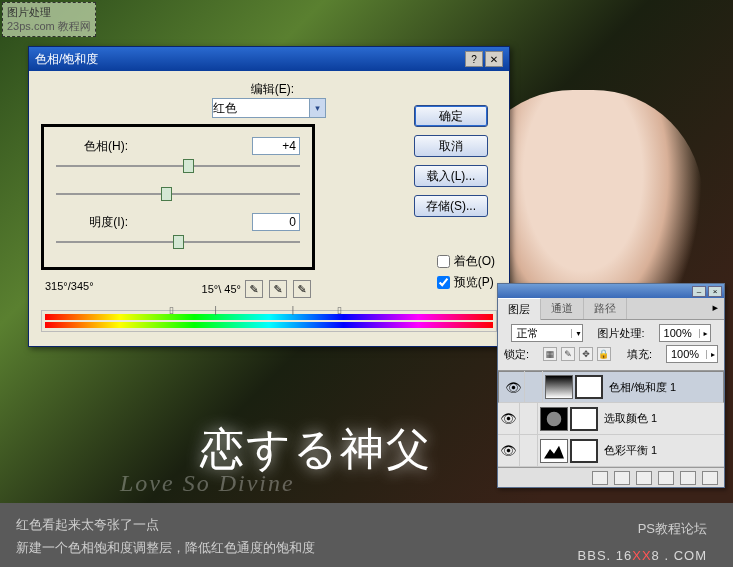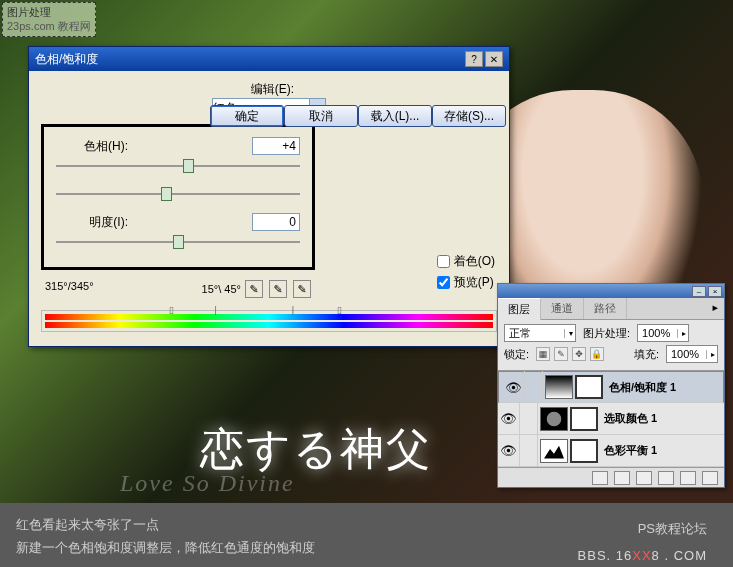--- a/index.html
+++ b/index.html
@@ -41,55 +41,55 @@
 .thumb { position: absolute; top: 2px; width: 11px; height: 14px; background: #d4e8d4; border: 1px solid #4a7a4a; }
 
 .range-text { display: flex; justify-content: space-between; width: 274px; font-size: 11px; padding: 2px 4px 6px; }
 .droppers { display: inline-flex; gap: 6px; margin-left: 4px; }
 .dropper { width: 18px; height: 18px; border: 1px solid #888; background: #ece9d8; display: flex; align-items: center; justify-content: center; font-size: 11px; }
 
 .checks { position: absolute; right: 14px; bottom: 55px; font-size: 12px; margin-top: 8px; }
 .checks label { display: flex; align-items: center; gap: 4px; margin-top: 4px; }
 .checks input { width: 13px; height: 13px; }
 
-.btns { position: absolute; right: 3px; top: 34px; display: flex; }
+.btns { position: absolute; right: 21px; top: 34px; display: flex; flex-direction: column; gap: 8px; }
 .pbtn { width: 74px; height: 22px; background: linear-gradient(#f4f7fc,#cad7ee); border: 1px solid #2a4a8a; border-radius: 3px; font-size: 12px; }
 .pbtn.default { box-shadow: 0 0 0 1px #2a6ad0 inset; }
 
 .hue-strip { height: 22px; margin-top: 6px; position: relative; background: #ece9d8; border: 1px solid #bbb; padding: 3px; }
 .hue-strip .grad, .hue-strip .grad2 { height: 6px; background: linear-gradient(to right, red,yellow,lime,cyan,blue,magenta,red); margin-bottom: 2px; }
 .hue-strip .markers { position: absolute; top: -6px; left: 0; right: 0; height: 8px; }
 .mk { position: absolute; top: 0; font-size: 9px; color: #666; }
 
 
 .panel { position: absolute; right: 8px; top: 283px; width: 228px; background: #e6e6e6; border: 1px solid #5a7090; box-shadow: 2px 2px 4px rgba(0,0,0,0.4); font-size: 11px; }
 .panel-titlebar { height: 14px; background: linear-gradient(#6e9cd6,#3a6ab8); display: flex; justify-content: flex-end; align-items: center; gap: 2px; padding-right: 2px; }
 .panel-titlebar .mini { width: 14px; height: 11px; background: #cdd; border: 1px solid #668; font-size: 8px; text-align: center; line-height: 9px; }
 .tabs { display: flex; background: #d4d4d4; border-bottom: 1px solid #999; }
 .tab { padding: 3px 10px; border-right: 1px solid #bbb; color: #555; }
 .tab.active { background: #e6e6e6; color: #000; border-top: 1px solid #fff; margin-bottom: -1px; }
 .panel-opts { padding: 4px 6px; background: #e6e6e6; }
-.panel-opts .line { display: flex; align-items: center; gap: 7px; margin-bottom: 3px; }
+.panel-opts .line { display: flex; align-items: center; gap: 14px; margin-bottom: 3px; justify-content: center; }
 .sel { border: 1px solid #888; background: #fff; height: 18px; display: flex; align-items: center; padding: 0 2px 0 4px; }
 .sel .ar { margin-left: auto; font-size: 8px; padding-left: 4px; border-left: 1px solid #aaa; }
 .locks { display: flex; gap: 4px; font-size: 11px; color: #444; align-items: center; }
 .lock-ic { width: 14px; height: 14px; border: 1px solid #aaa; background: #eee; font-size: 9px; text-align: center; line-height: 12px; }
 
 .layer-list { border-top: 1px solid #999; max-height: 160px; overflow: hidden; }
 .layer { display: flex; align-items: center; border-bottom: 1px solid #ccc; background: #e6e6e6; height: 32px; }
 .layer.sel { background: #c8d0dc; }
 .eye { width: 22px; height: 32px; border-right: 1px solid #ccc; display: flex; align-items: center; justify-content: center; font-size: 13px; }
 .link { width: 18px; height: 32px; border-right: 1px solid #ccc; }
 .thumb1 { width: 28px; height: 24px; border: 1px solid #666; background: #808080; margin: 0 2px; }
 .thumb1.grad { background: linear-gradient(#000,#fff); }
 .thumb1.circ { background: radial-gradient(circle,#888 40%,#000 45%,#000 100%); }
 .thumb1.shape { background: #fff; position: relative; overflow: hidden; }
 .thumb1.shape::after { content: ""; position: absolute; inset: 3px; background: #000; clip-path: polygon(0 100%,30% 40%,50% 70%,75% 20%,100% 100%); }
 .mask { width: 28px; height: 24px; border: 2px solid #333; background: #fff; margin-right: 4px; }
-.lname { flex: 1; padding-left: 2px; font-weight: bold; }
+.lname { flex: 1; padding-left: 2px; }
 .panel-footer { height: 20px; border-top: 1px solid #999; background: #e0e0e0; display: flex; align-items: center; justify-content: flex-end; gap: 6px; padding: 0 6px; }
 .ficon { width: 16px; height: 14px; border: 1px solid #888; background: #eee; }
 </style>
 </head>
 <body>
 
 <div class="bg-photo"></div>
 <div class="bg-title">恋する神父</div>
 <div class="bg-subtitle">Love So Divine</div>
 

